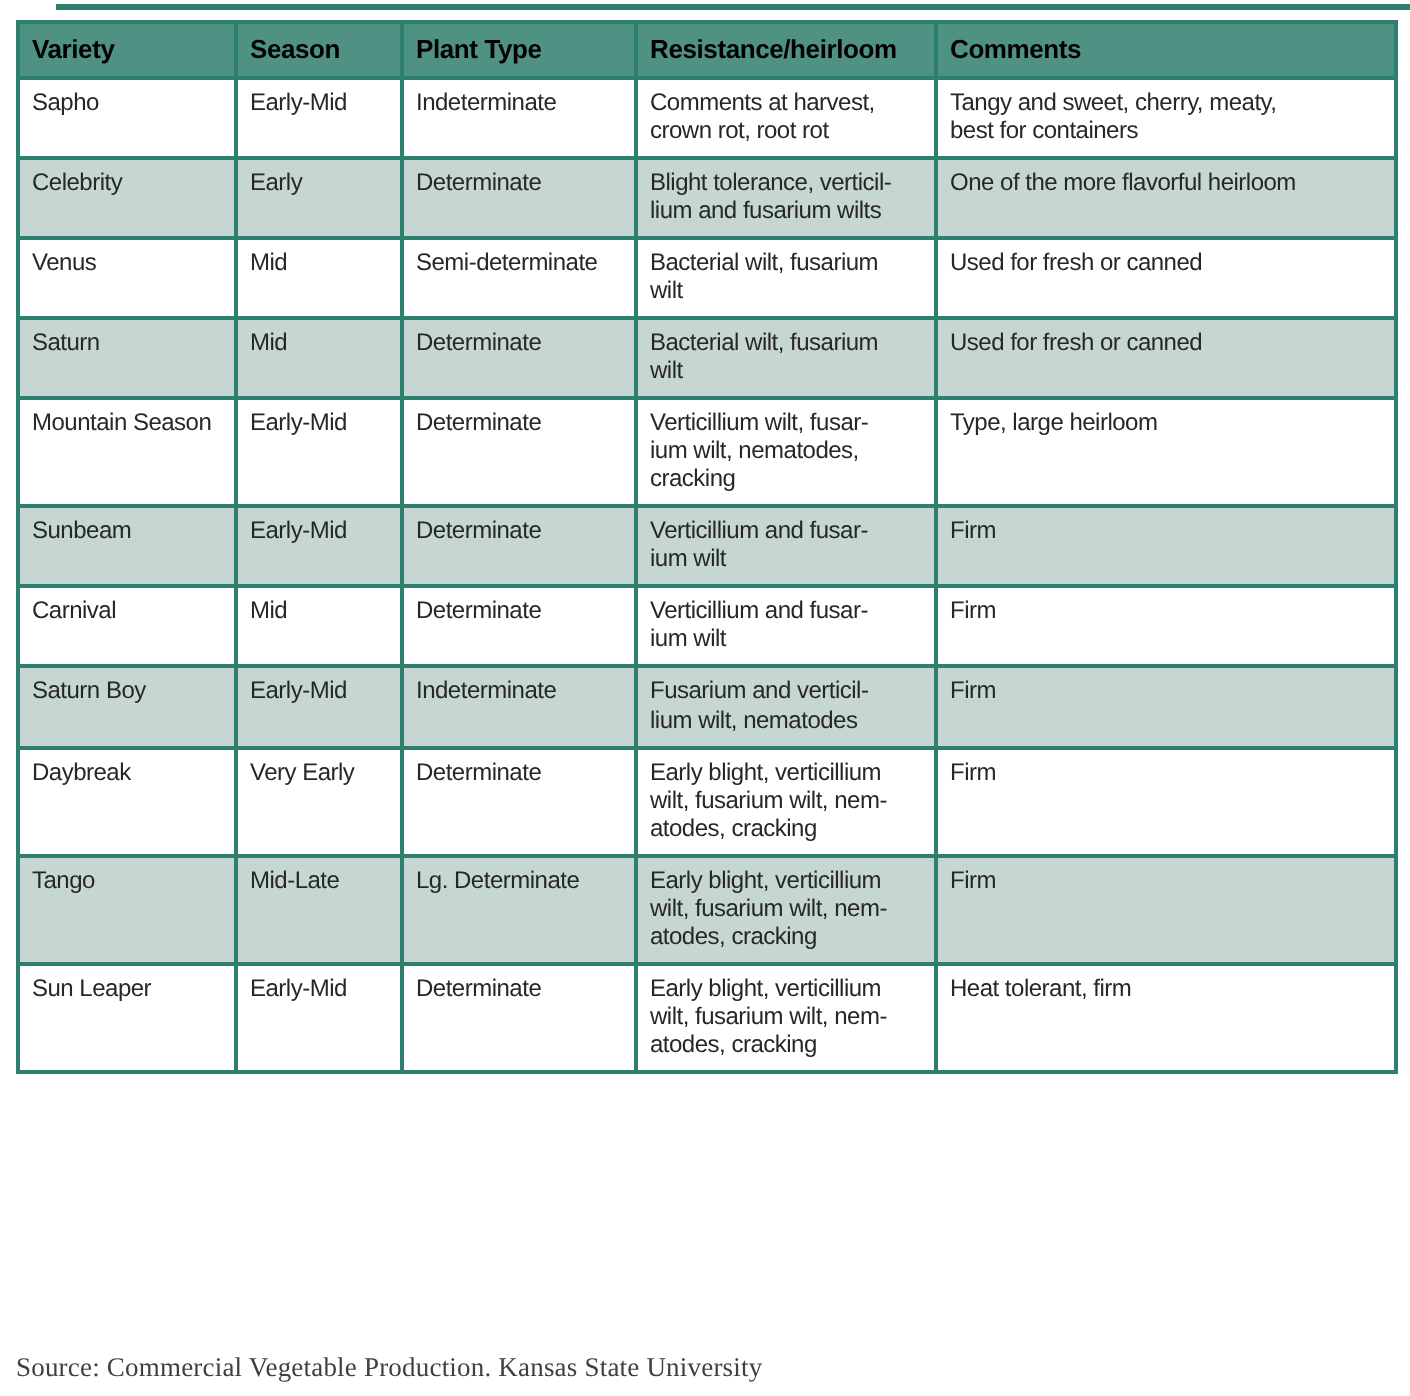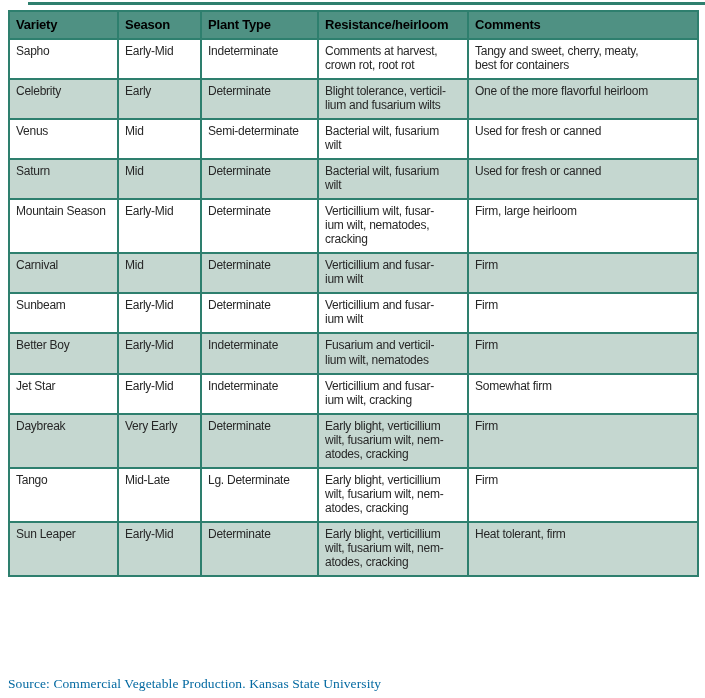--- a/index.html
+++ b/index.html
@@ -43,21 +43,21 @@
     padding:4px 6px 6px 6px;
     white-space:pre-line;
   }
   table.varieties tbody tr:nth-child(even) td {
     background:#c5d7d0;
   }
   .source-note {
     position:absolute; top:676px; left:8px;
     font-family:"Liberation Serif", serif;
     font-size:13.5px;
-    color:#0369a1;
+    color:#404040;
     letter-spacing:0.1px;
   }
 </style>
 </head>
 <body>
 
 <div class="top-rule"></div>
 
 <table class="varieties">
   <colgroup>
@@ -110,53 +110,45 @@
 wilt</td>
       <td>Used for fresh or canned</td>
     </tr>
     <tr>
       <td>Mountain Season</td>
       <td>Early-Mid</td>
       <td>Determinate</td>
       <td>Verticillium wilt, fusar-
 ium wilt, nematodes,
 cracking</td>
-      <td>Firm, large heirloom</td>
+      <td>Type, large heirloom</td>
+    </tr>
+    <tr>
+      <td>Sunbeam</td>
+      <td>Early-Mid</td>
+      <td>Determinate</td>
+      <td>Verticillium and fusar-
+ium wilt</td>
+      <td>Firm</td>
     </tr>
     <tr>
       <td>Carnival</td>
       <td>Mid</td>
       <td>Determinate</td>
       <td>Verticillium and fusar-
 ium wilt</td>
       <td>Firm</td>
     </tr>
     <tr>
-      <td>Sunbeam</td>
-      <td>Early-Mid</td>
-      <td>Determinate</td>
-      <td>Verticillium and fusar-
-ium wilt</td>
-      <td>Firm</td>
-    </tr>
-    <tr>
-      <td>Better Boy</td>
+      <td>Saturn Boy</td>
       <td>Early-Mid</td>
       <td>Indeterminate</td>
       <td>Fusarium and verticil-
 lium wilt, nematodes</td>
       <td>Firm</td>
-    </tr>
-    <tr>
-      <td>Jet Star</td>
-      <td>Early-Mid</td>
-      <td>Indeterminate</td>
-      <td>Verticillium and fusar-
-ium wilt, cracking</td>
-      <td>Somewhat firm</td>
     </tr>
     <tr>
       <td>Daybreak</td>
       <td>Very Early</td>
       <td>Determinate</td>
       <td>Early blight, verticillium
 wilt, fusarium wilt, nem-
 atodes, cracking</td>
       <td>Firm</td>
     </tr>

